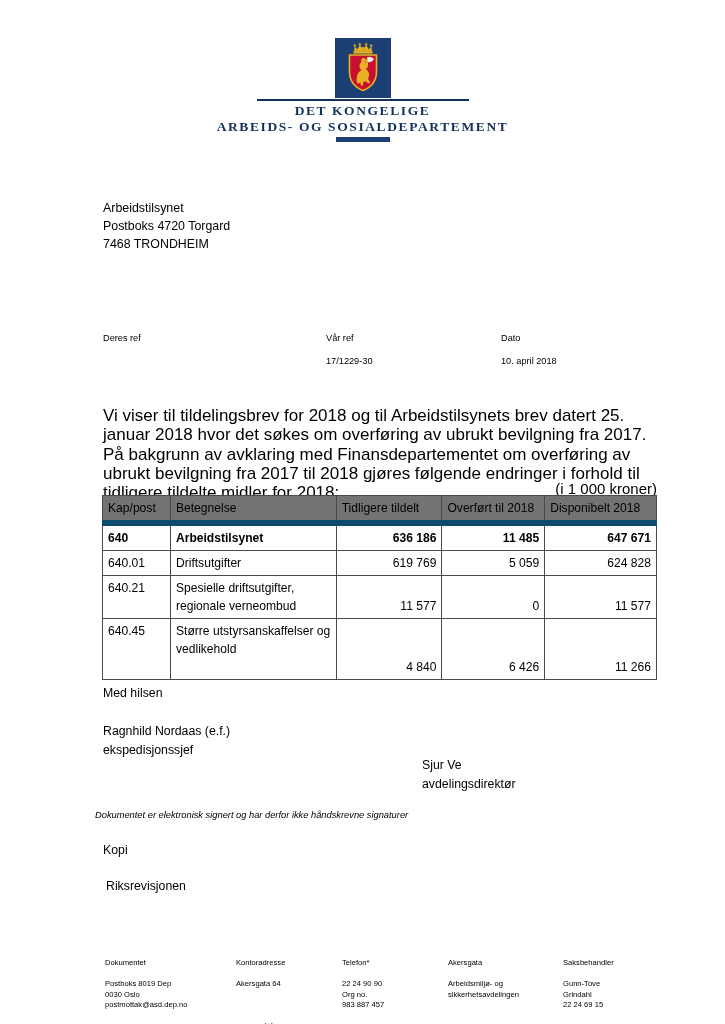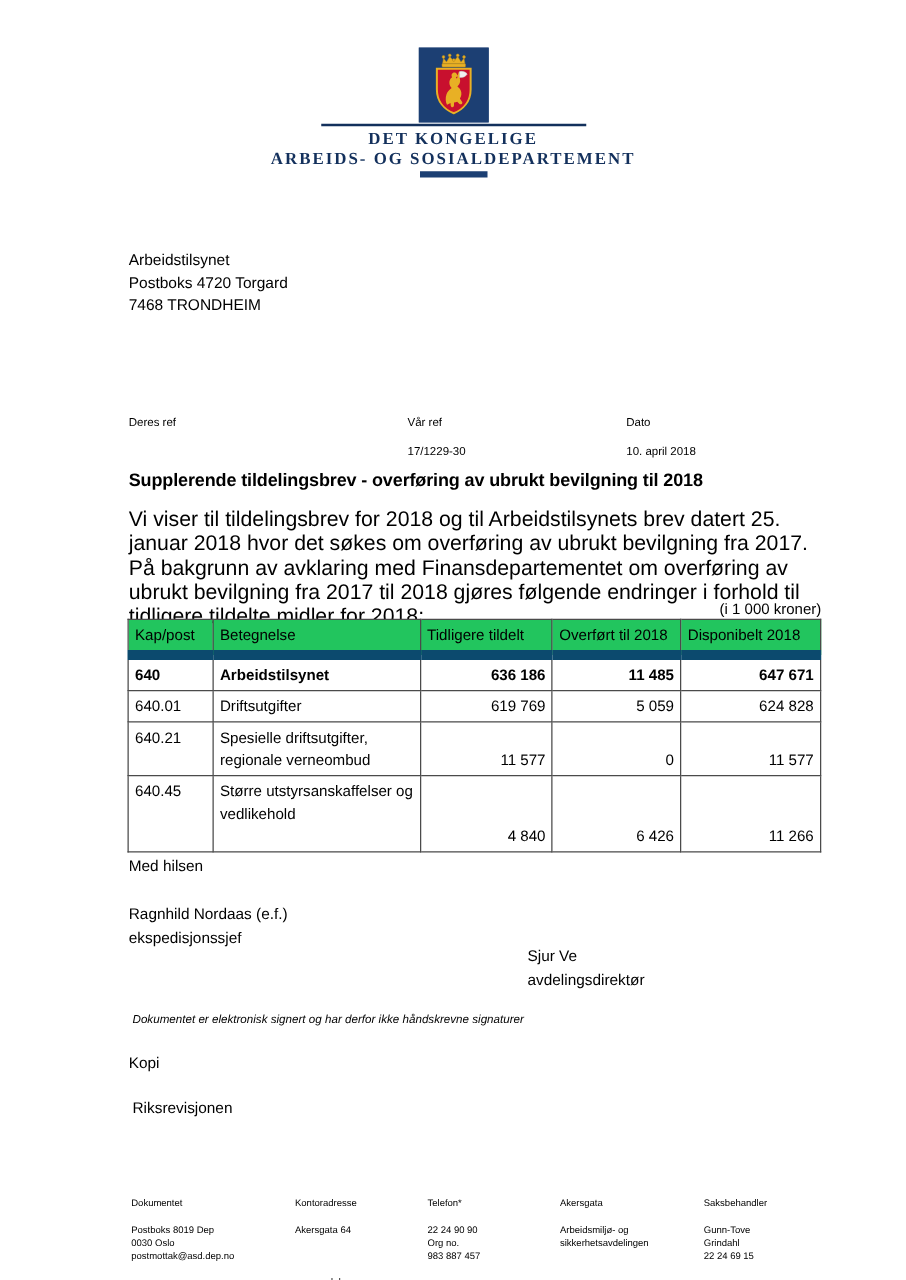--- a/index.html
+++ b/index.html
@@ -102,21 +102,21 @@
     top: 390px;
     width: 554px;
     font-size: 17px;
     line-height: 19.3px;
   }
 
   .unit-note {
     position: absolute;
     right: 68px;
     top: 464px;
-    font-size: 12px;
+    font-size: 15px;
   }
 
   
   table.alloc {
     position: absolute;
     left: 102px;
     top: 479px;
     width: 555px;
     border-collapse: collapse;
     font-size: 12.1px;
@@ -124,22 +124,22 @@
   table.alloc th,
   table.alloc td {
     border: 1px solid #4a4a4a;
     padding: 3px 5px 3px 5px;
     vertical-align: top;
     line-height: 18px;
     font-weight: normal;
     text-align: left;
   }
   table.alloc thead th {
-    background: #22c55e;
-    border-bottom: 8px solid #0c4a6e;
+    background: #737373;
+    border-bottom: 6px solid #0c4a6e;
   }
   table.alloc .num { text-align: right; }
   table.alloc tr.total td { font-weight: bold; }
   table.alloc td.tall { height: 36px; }
   table.alloc td.taller { height: 54px; }
   table.alloc td.btm { vertical-align: bottom; }
 
   col.c-kap   { width: 68px; }
   col.c-bet   { width: 166px; }
   col.c-tid   { width: 106px; }
@@ -164,21 +164,21 @@
   .signer-right {
     position: absolute;
     left: 422px;
     top: 740px;
     font-size: 12.3px;
     line-height: 19px;
     white-space: pre-line;
   }
   .esign-note {
     position: absolute;
-    left: 106px;
+    left: 95px;
     top: 794px;
     font-size: 9.3px;
     font-style: italic;
   }
   .kopi-label {
     position: absolute;
     left: 103px;
     top: 827px;
     font-size: 12.3px;
   }
@@ -273,21 +273,20 @@
     <div class="refcol refcol-b">
       <span class="lbl">Vår ref</span>
       <span class="val">17/1229-30</span>
     </div>
     <div class="refcol refcol-c">
       <span class="lbl">Dato</span>
       <span class="val">10. april 2018</span>
     </div>
   </div>
 
-  <h1 class="doc-title">Supplerende tildelingsbrev - overføring av ubrukt bevilgning til 2018</h1>
   <div class="body-par">Vi viser til tildelingsbrev for 2018 og til Arbeidstilsynets brev datert 25. januar 2018 hvor det søkes om overføring av ubrukt bevilgning fra 2017. På bakgrunn av avklaring med Finansdepartementet om overføring av ubrukt bevilgning fra 2017 til 2018 gjøres følgende endringer i forhold til tidligere tildelte midler for 2018:</div>
   <div class="unit-note">(i 1 000 kroner)</div>
 
   <table class="alloc">
     <colgroup>
       <col class="c-kap">
         <col class="c-bet">
         <col class="c-tid">
         <col class="c-ovf">
         <col class="c-dis">

